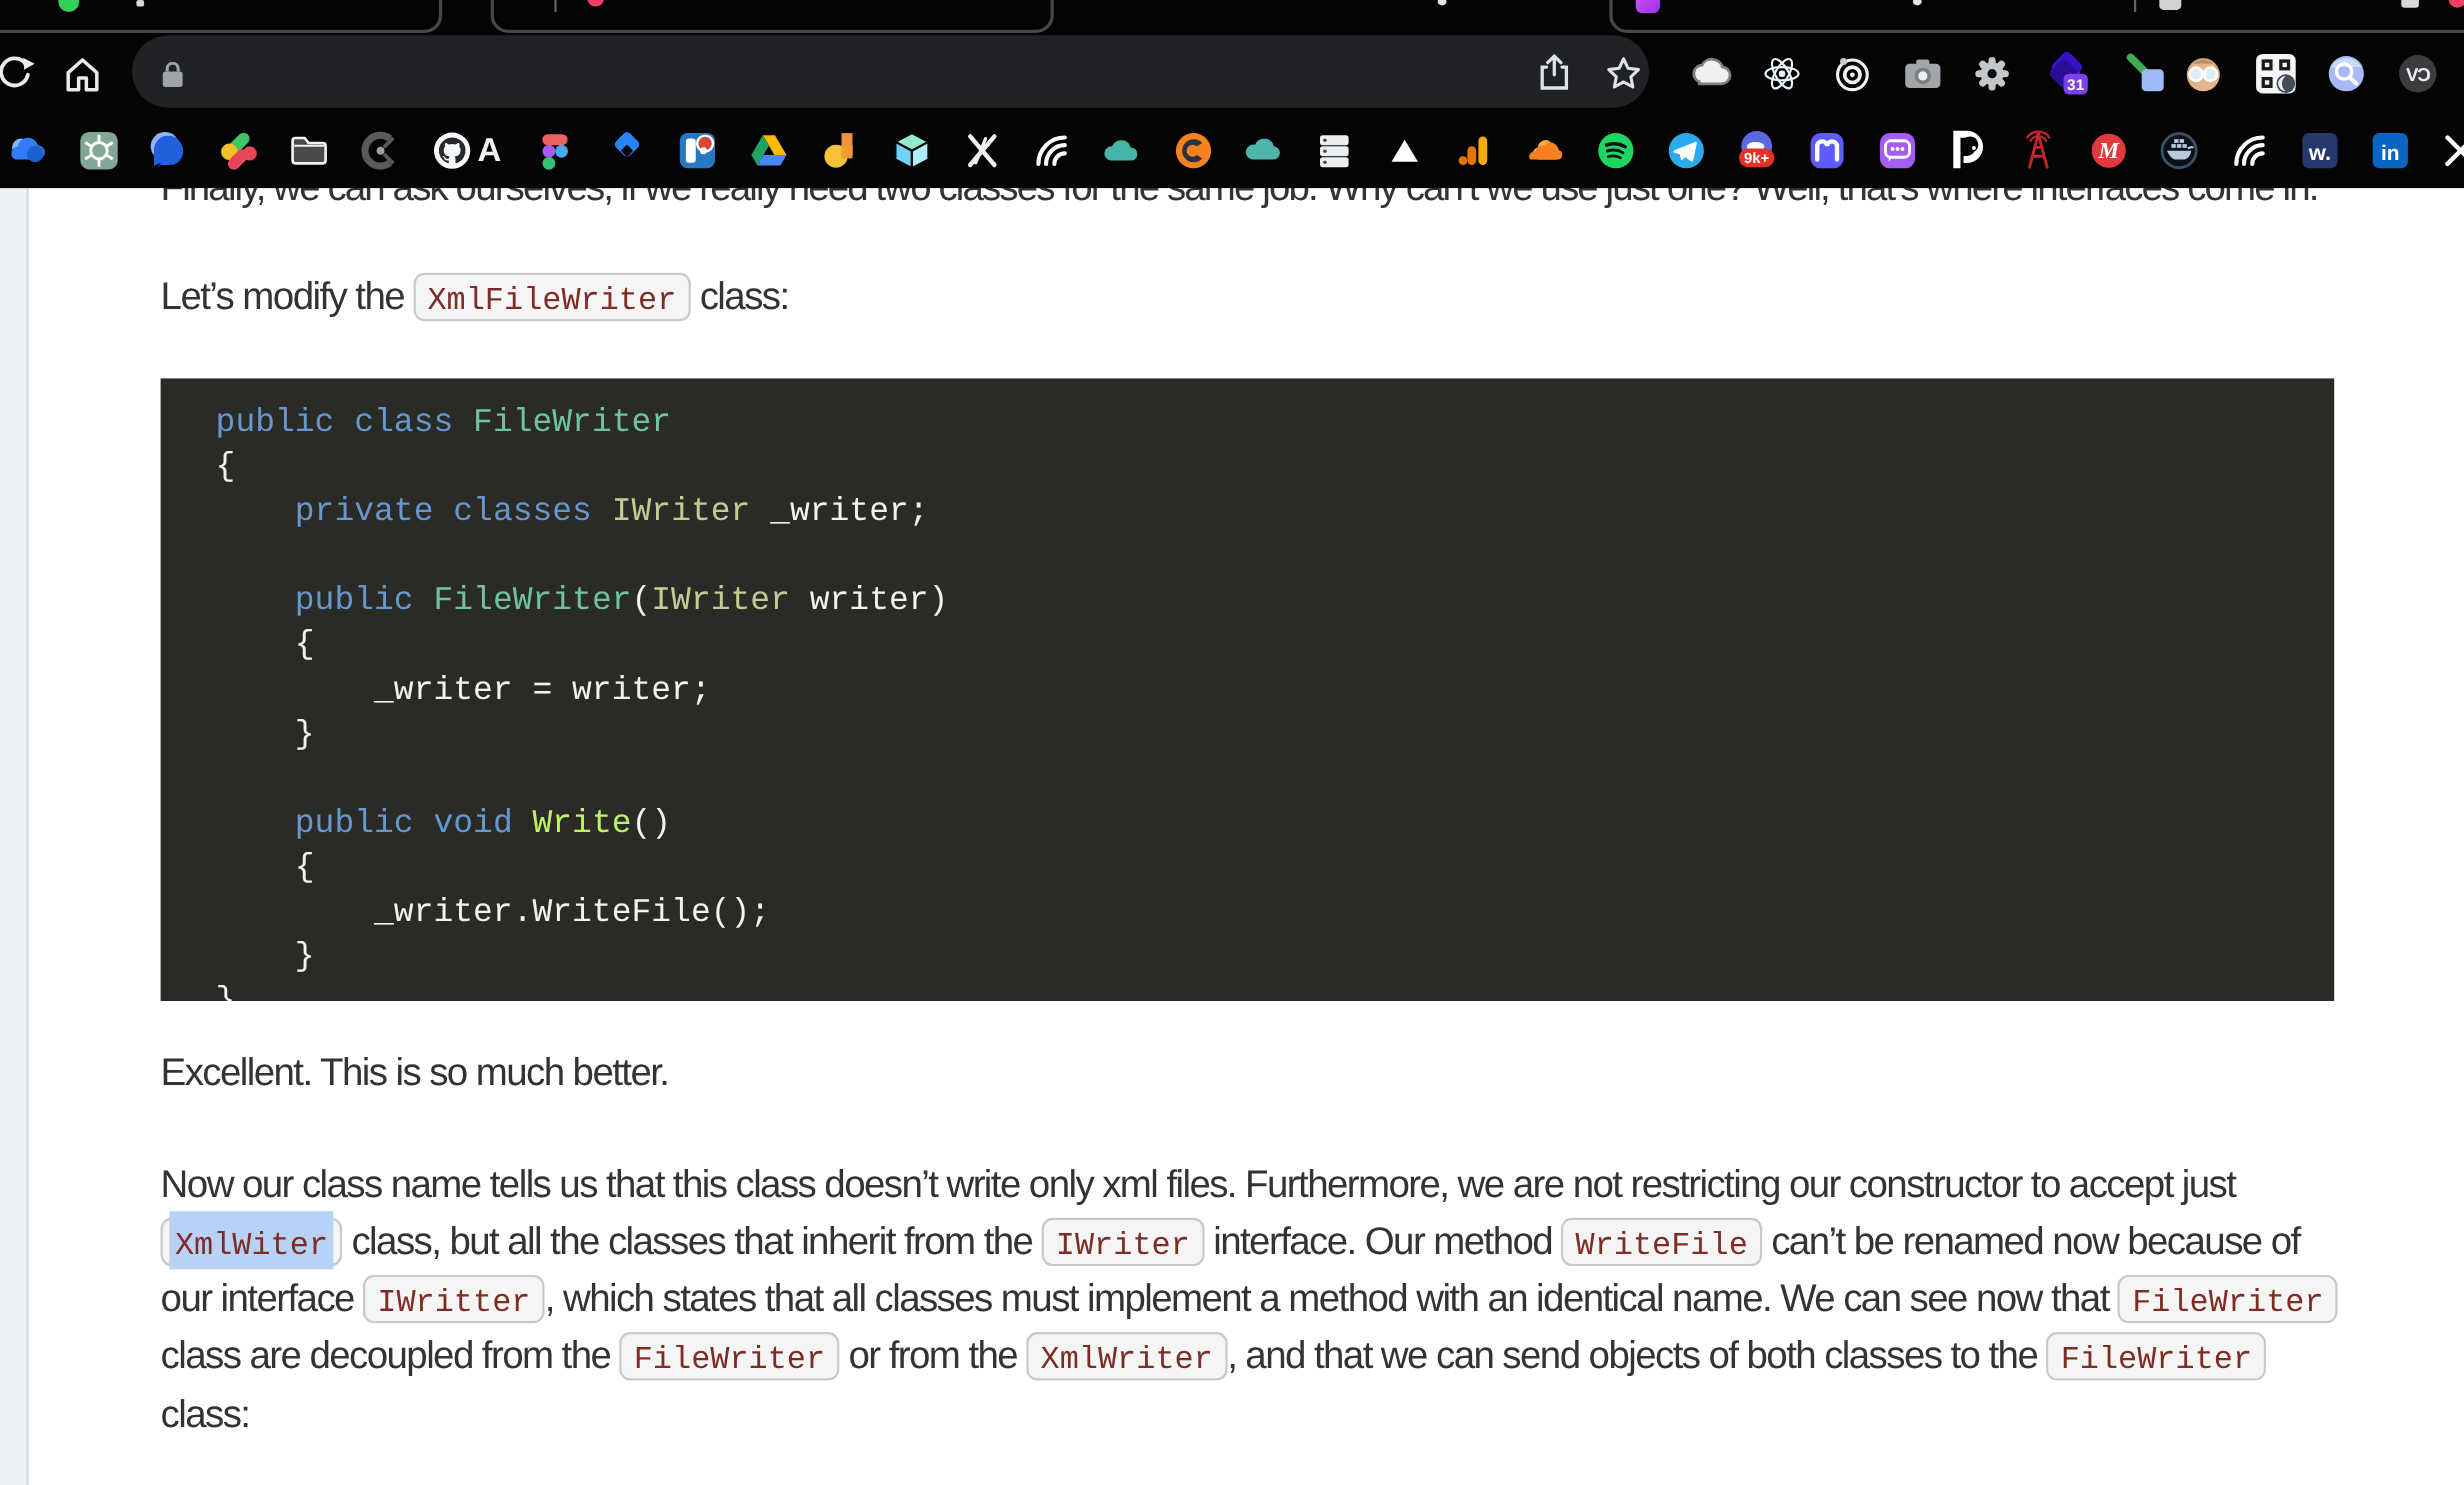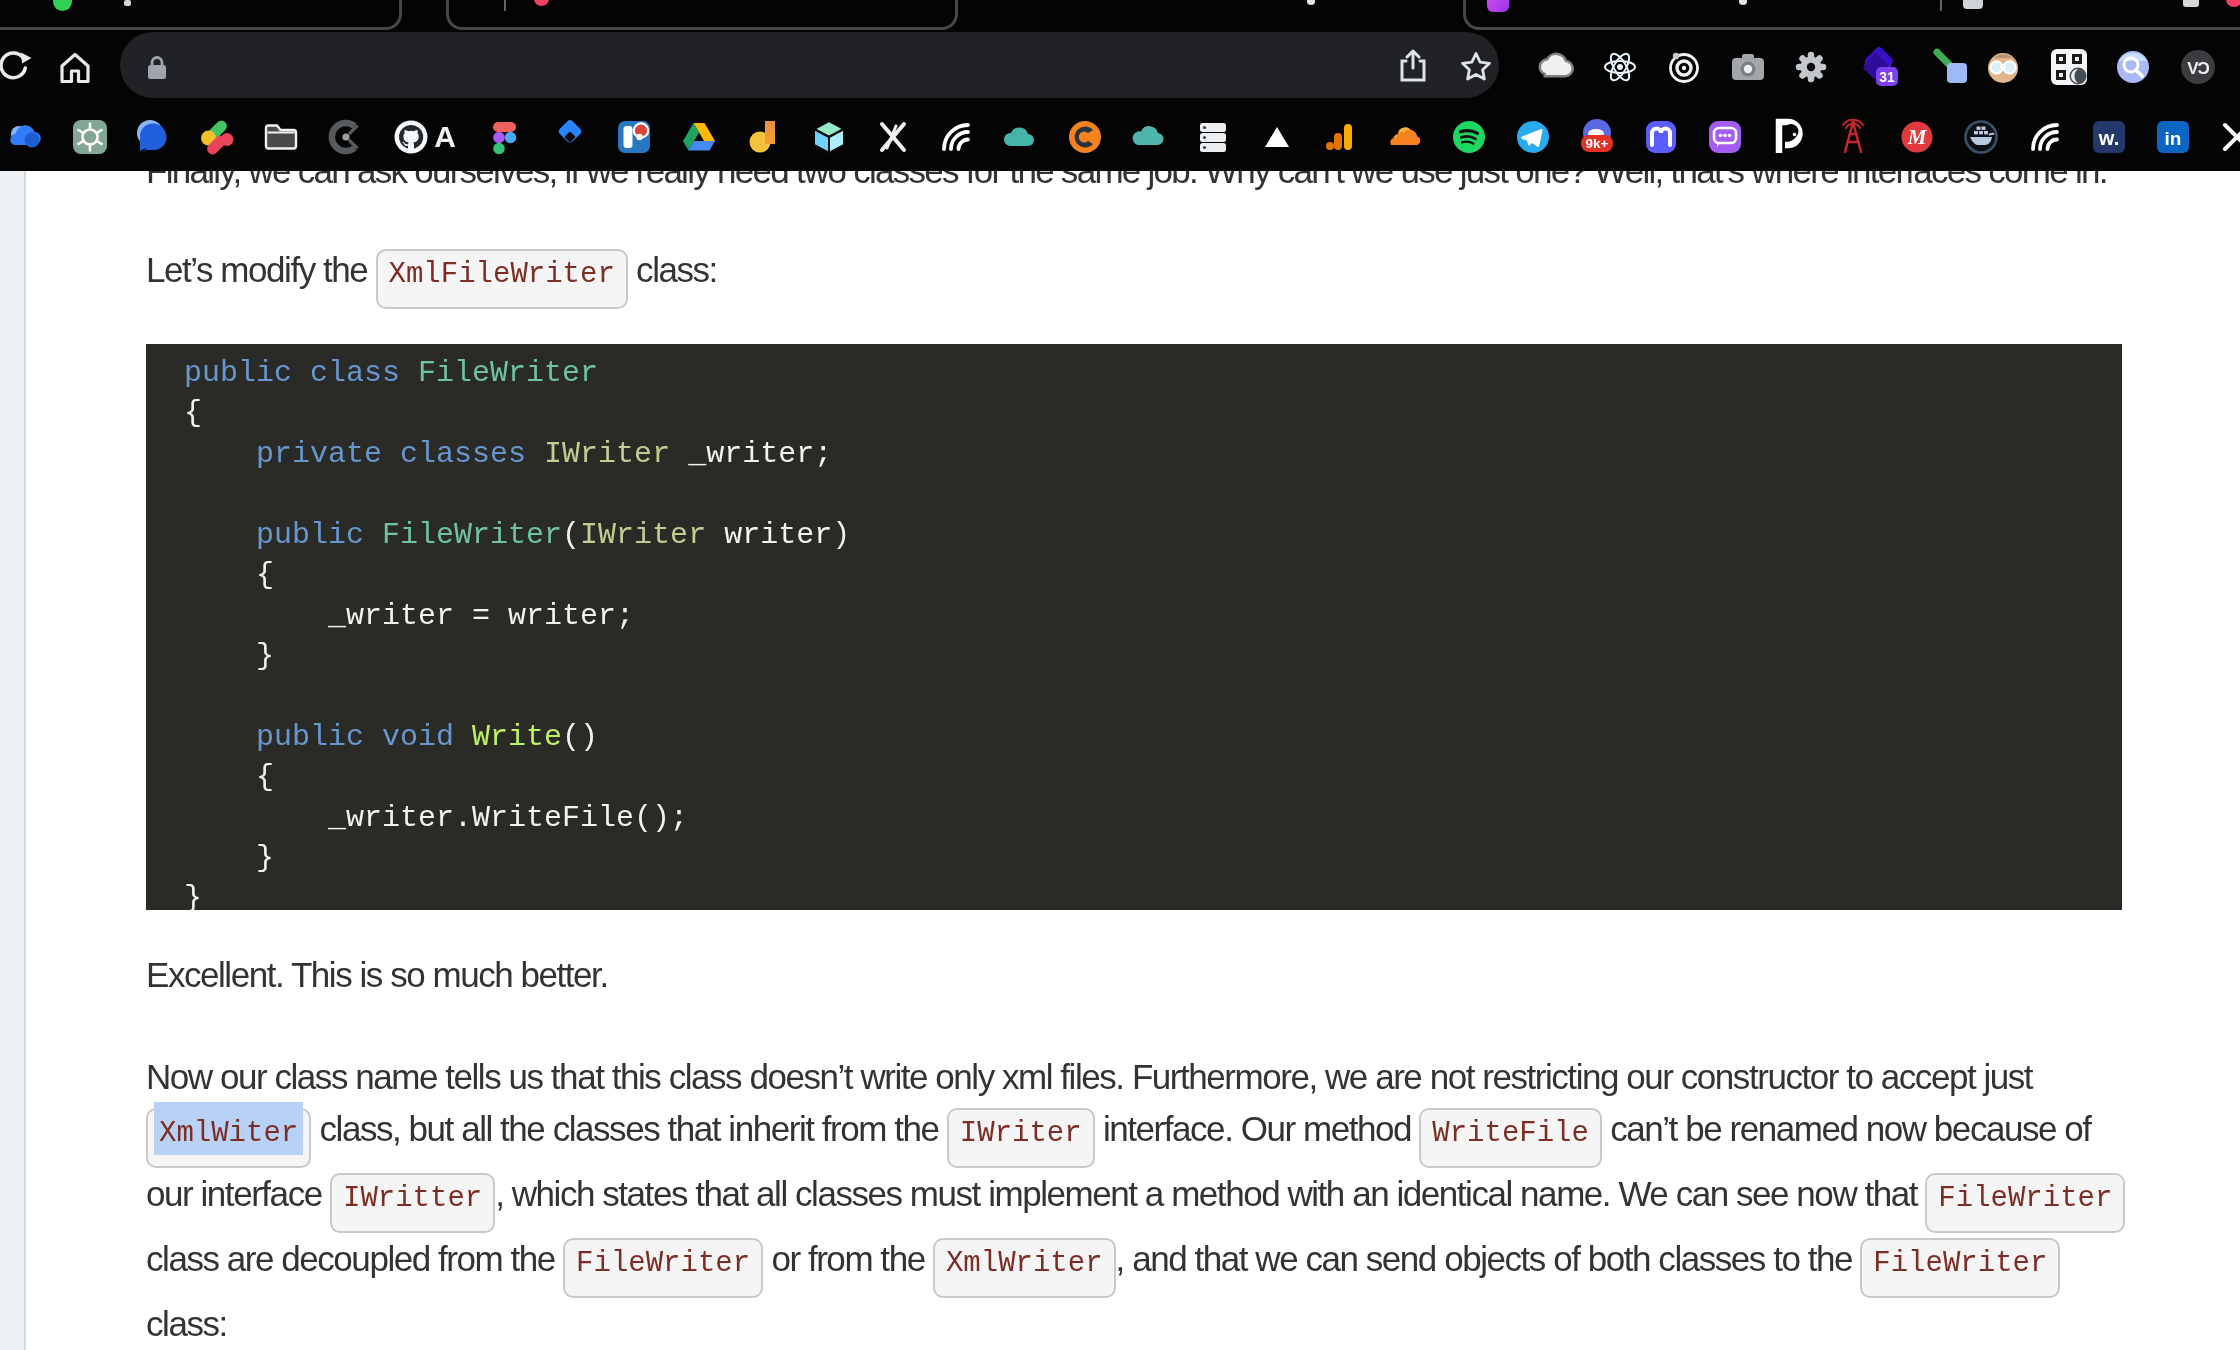--- a/index.html
+++ b/index.html
@@ -1,25 +1,25 @@
 <!DOCTYPE html>
 <html><head><meta charset="utf-8"><style>
 html,body{margin:0;padding:0}
 body{width:2240px;height:1350px;background:#ffffff;position:relative;overflow:hidden;
  font-family:"Liberation Sans",sans-serif;}
 .abs{position:absolute}
 .p{position:absolute;left:146px;color:#333333;font-size:35px;letter-spacing:-1.45px;
  line-height:52.2px;white-space:nowrap;}
 .c{display:inline-block;background:#f5f5f5;border:2px solid #c9c9c9;border-radius:10px;
- padding:7px 11px 16px 11px;font-family:"Liberation Mono",monospace;font-size:29px;
+ padding:7px 11px 0px 11px;font-family:"Liberation Mono",monospace;font-size:29px;
  letter-spacing:0;color:#7e2d24;line-height:normal;}
 .sel{background:#b8d2f7;padding:15px 5px 5px 5px;margin:0 -5px;}
 #code{position:absolute;left:146px;top:344px;width:1976px;height:566px;background:#2a2a26;
  box-sizing:border-box;padding:5px 0 0 34px;overflow:hidden;}
-#code pre{margin:4px;font-family:"Liberation Mono",monospace;font-size:30px;line-height:40.42px;
+#code pre{margin:16px;font-family:"Liberation Mono",monospace;font-size:30px;line-height:40.42px;
  color:#f3f3ee;white-space:pre;}
 .k{color:#6697cf}.t{color:#6fc2a4}.i{color:#c3cd92}.m{color:#bef264}
 #chrome{position:absolute;left:0;top:0;width:2240px;height:171px;background:#040404;z-index:10;overflow:hidden;}
 .tabline{position:absolute;border:3px solid #45474a;border-radius:16px;background:transparent;}
 #pill{position:absolute;left:120px;top:32px;width:1379px;height:66px;border-radius:33px;background:#202225;}
 </style></head><body>
 <div class="abs" style="left:0;top:171px;width:24px;height:1179px;background:#edf0f4;border-right:2px solid #d6dade"></div>
 <div class="p" style="top:144.7px;letter-spacing:-1.73px">Finally, we can ask ourselves, if we really need two classes for the same job. Why can’t we use just one? Well, that’s where interfaces come in.</div>
 <div class="p" style="top:243.5px">Let’s modify the <span class="c">XmlFileWriter</span> class:</div>
 <div id="code">

